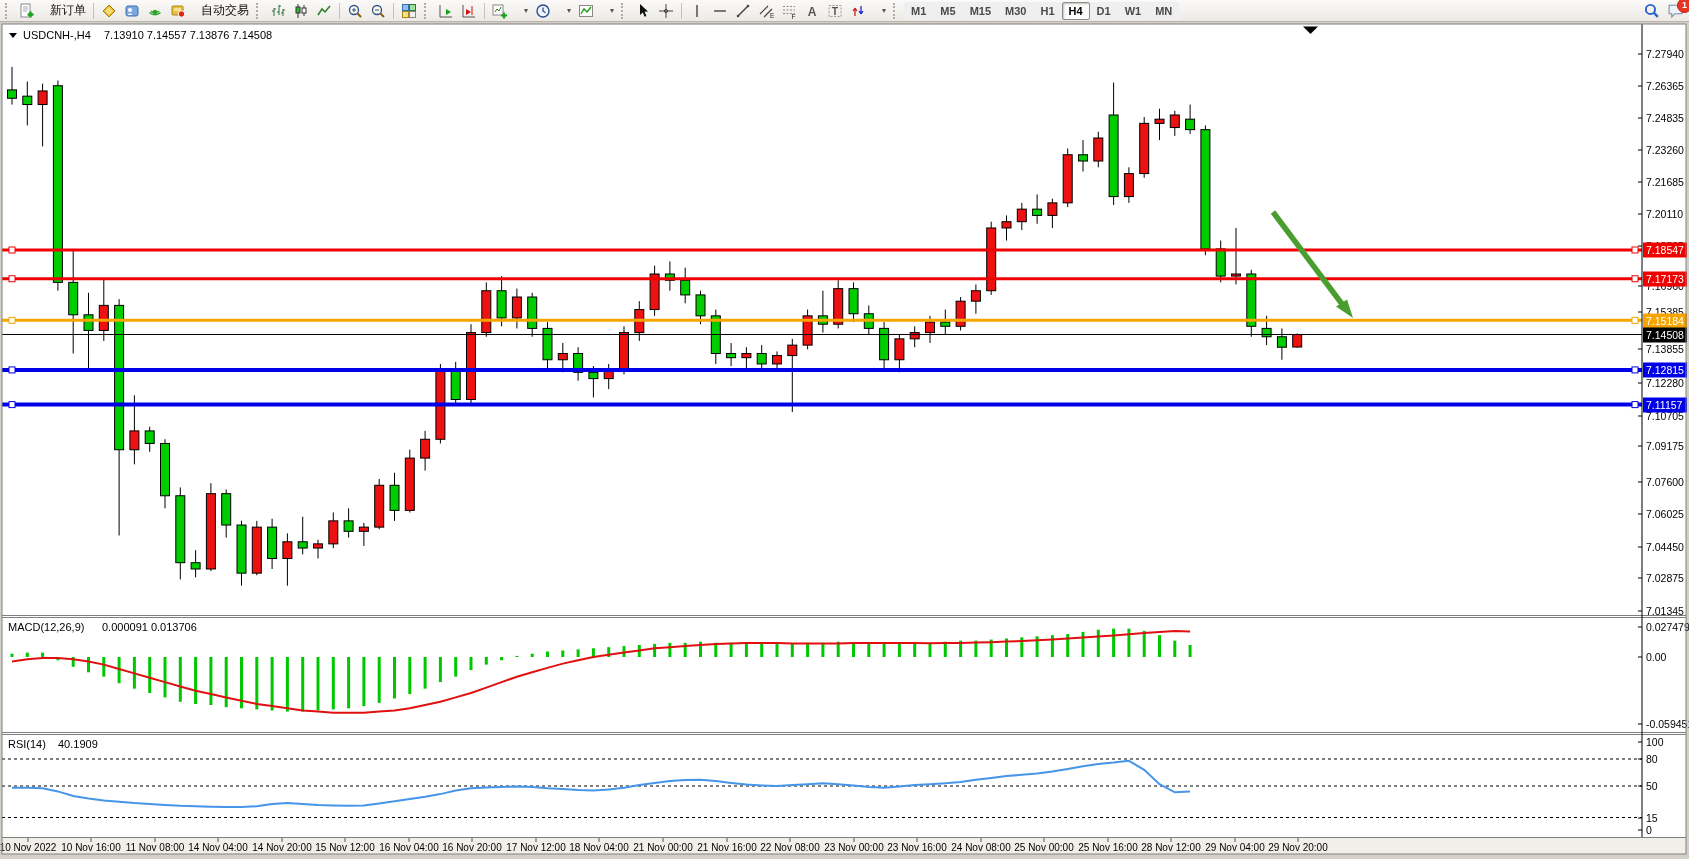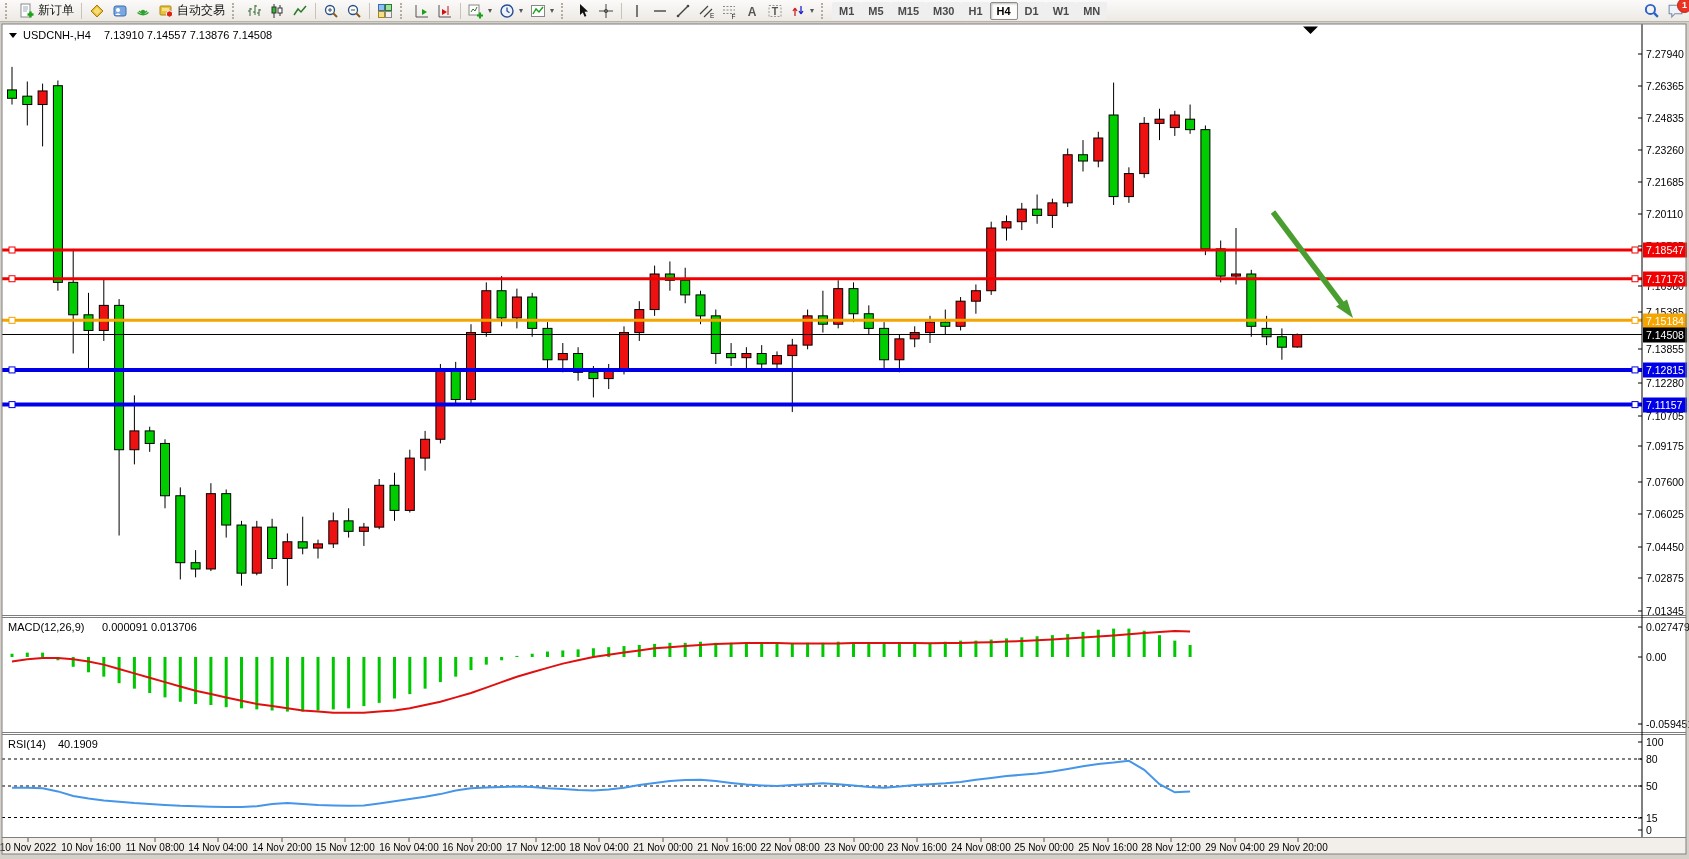--- a/index.html
+++ b/index.html
@@ -5,21 +5,21 @@
   html,body{margin:0;padding:0;background:#d4d0c8;}
   .stage{position:relative;width:1689px;height:859px;overflow:hidden;background:#d4d0c8;
          font-family:"Liberation Sans","DejaVu Sans",sans-serif;}
   
   .toolbar{position:absolute;top:0;left:0;width:1689px;height:22px;
     background:linear-gradient(#fbfaf9,#edeae5);border-bottom:1px solid #b9b4ab;
     display:flex;align-items:center;gap:1px;box-sizing:border-box;padding:0 2px;}
   .grip{width:5px;height:16px;border-left:2px dotted #b3ada2;margin:0 3px;}
   .sep{width:1px;height:16px;background:#c8c3ba;margin:0 3px;}
   .tb{height:20px;min-width:22px;display:flex;align-items:center;justify-content:space-between;
-      gap:3px;padding:0 2px;border:1px solid transparent;border-radius:2px;background:transparent;
+      gap:15px;padding:0 2px;border:1px solid transparent;border-radius:2px;background:transparent;
       font-size:12px;color:#222;cursor:default;}
   .tf{height:18px;padding:0 6px;font-size:11px;font-weight:bold;color:#4a4a4a;
       display:flex;align-items:center;border:1px solid transparent;border-radius:2px;}
   .tf.active{background:#fdfdfc;border:1px solid #8d8d8d;box-shadow:inset 1px 1px 2px rgba(0,0,0,.25);color:#000;}
   .dd{font-size:8px;color:#555;margin-left:1px;}
   .spacer{flex:1;}
   .lbl{font-size:12px;color:#111;white-space:nowrap;}
   .badge{position:absolute;top:-3px;right:-5px;width:13px;height:13px;border-radius:50%;
          background:#e93323;color:#fff;font-size:9px;font-weight:bold;display:flex;
          align-items:center;justify-content:center;border:1px solid #c02010;}

